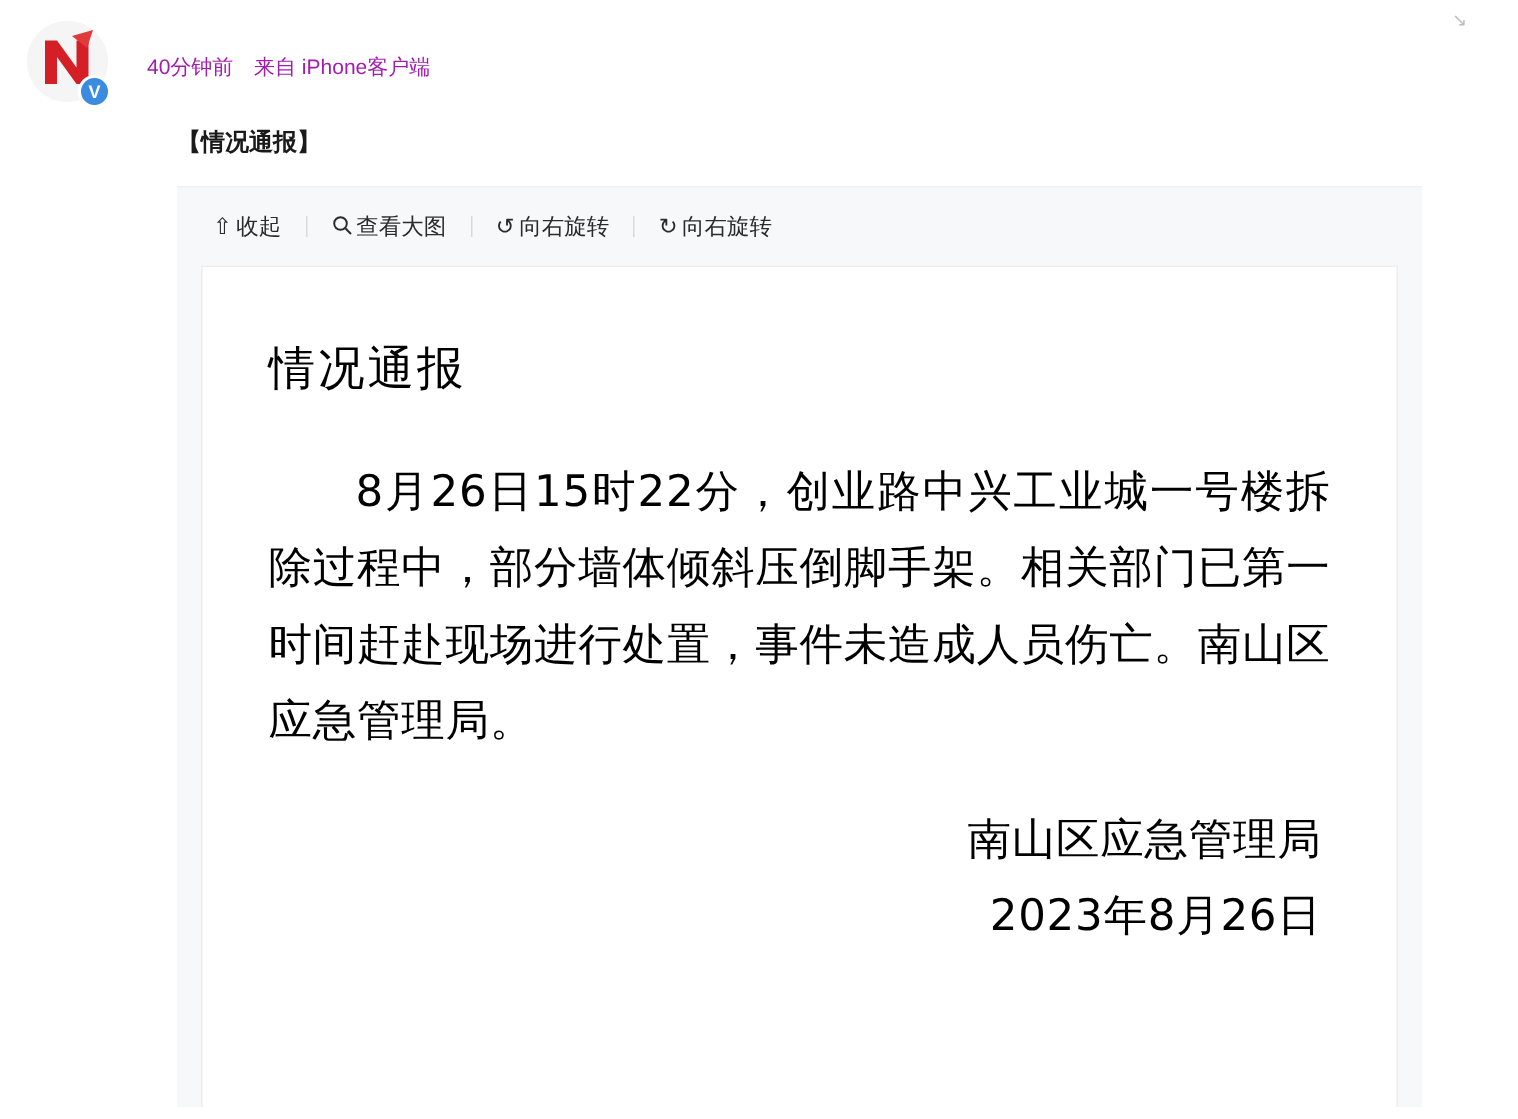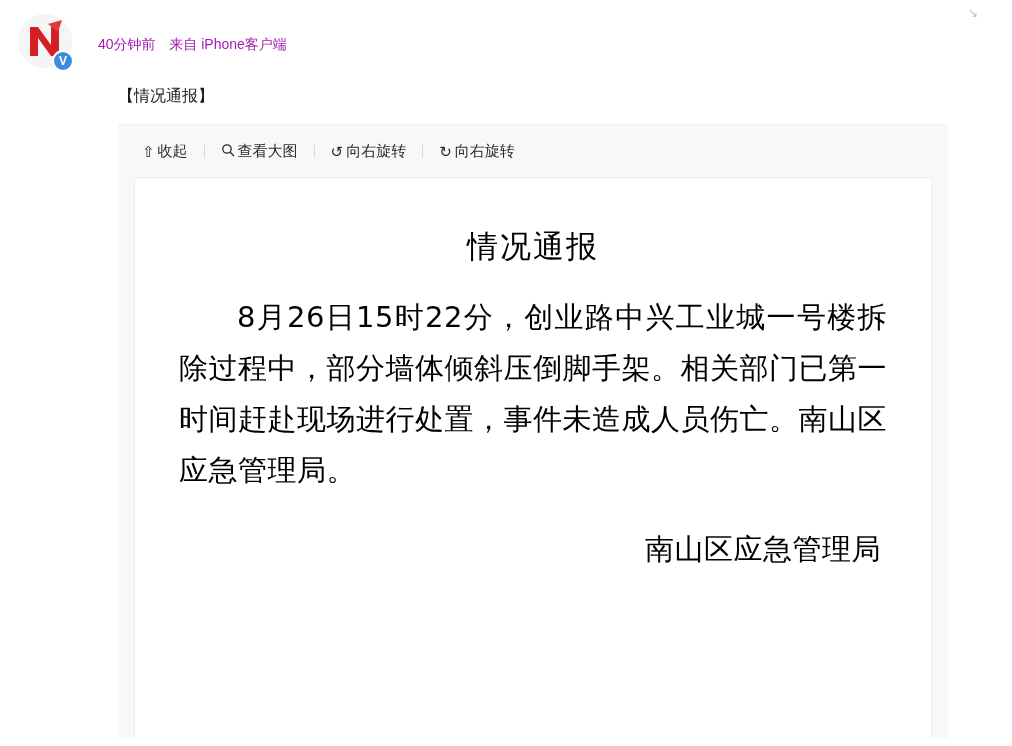--- a/index.html
+++ b/index.html
@@ -75,20 +75,21 @@
     color: #a21caf;
     line-height: 18px;
   }
   .meta .sep { display: inline-block; width: 6px; }
   
   .post-text {
     margin: 12px 0 0 118px;
     font-size: 16px;
     color: #1a1a1a;
     line-height: 24px;
+    font-weight: bold;
   }
   
   .image-card {
     margin: 16px 0 0 118px;
     width: 830px;
     background: #f7f8fa;
     border-top: 1px solid #f0f1f3;
   }
   .img-toolbar {
     height: 52px;
@@ -128,26 +129,26 @@
     height: 560px;
     overflow: hidden;
     position: relative;
   }
   .doc {
     padding: 46px 44px 0 44px;
     color: #000;
     font-family: "DejaVu Sans", sans-serif;
   }
   .doc-title {
-    text-align: center;
+    text-align: left;
     font-size: 31px;
     line-height: 44px;
     font-weight: 500;
     letter-spacing: 2px;
-    margin-bottom: 24px;
+    margin-bottom: 34px;
   }
   .doc-para {
     font-size: 29px;
     line-height: 51px;
     text-indent: 58px;
     letter-spacing: 0.5px;
     text-align: justify;
   }
   .doc-sign {
     margin-top: 28px;
@@ -232,17 +233,18 @@
         <span class="glyph">↻</span>
         <span>向右旋转</span>
       </span>
     </div>
 
     <div class="img-frame">
       <div class="doc">
         <div class="doc-title">情况通报</div>
         <div class="doc-para">8月26日15时22分，创业路中兴工业城一号楼拆除过程中，部分墙体倾斜压倒脚手架。相关部门已第一时间赶赴现场进行处置，事件未造成人员伤亡。南山区应急管理局。</div>
         <div class="doc-sign">南山区应急管理局</div>
+        <div class="doc-date">2023年8月26日</div>
       </div>
     </div>
 
   </div>
 </div>
 
 </body></html>

